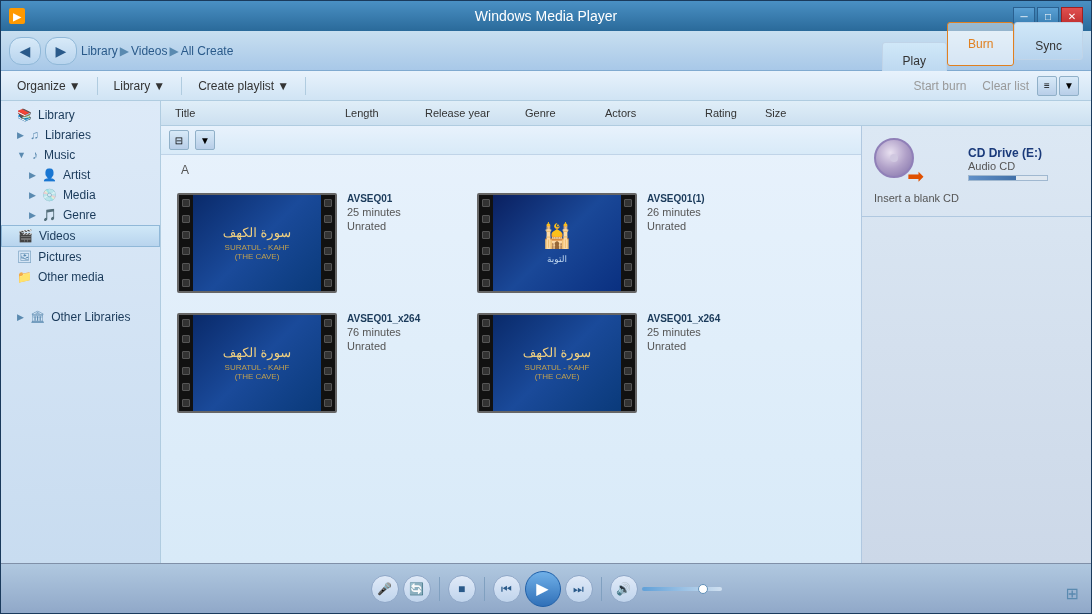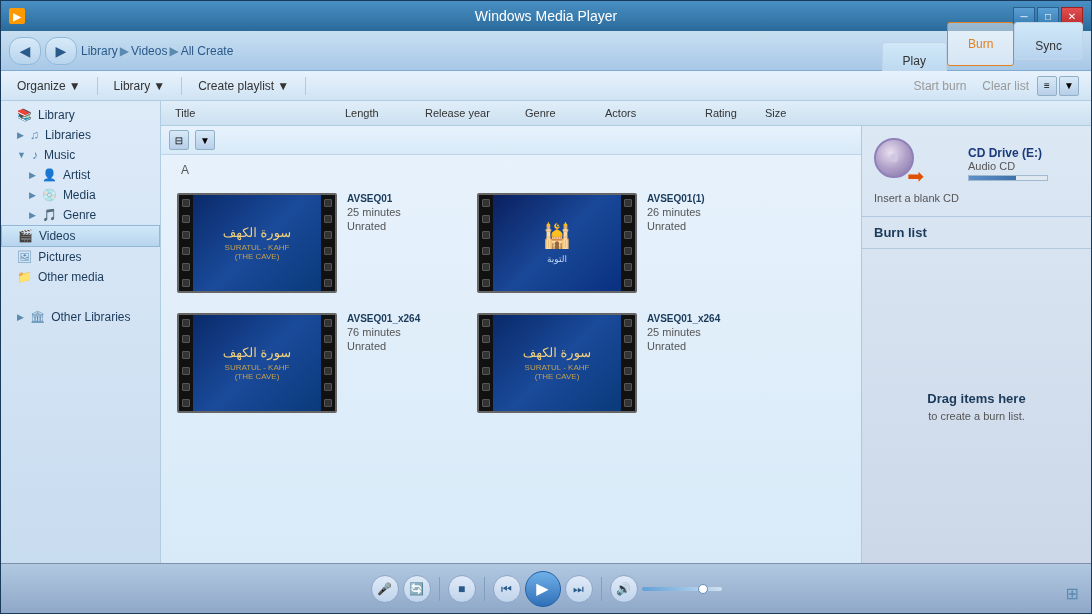--- a/index.html
+++ b/index.html
@@ -379,27 +379,20 @@
               <div class="drive-info">
                 <div class="drive-name">CD Drive (E:)</div>
                 <div class="drive-type">Audio CD</div>
                 <div class="drive-bar">
                   <div class="drive-fill"></div>
                 </div>
               </div>
             </div>
             <div class="insert-msg">Insert a blank CD</div>
           </div>
-          <div class="burn-list-header">
-            <div class="burn-list-title">Burn list</div>
-          </div>
-          <div class="burn-drop-area">
-            <div class="burn-drop-text">Drag items here</div>
-            <div class="burn-drop-sub">to create a burn list.</div>
-          </div>
         </div>
       </div>
     </div>
   </div>
 
   <div class="bottom-bar">
     <div class="player-controls">
       <button class="player-btn">🎤</button>
       <button class="player-btn">🔄</button>
       <div class="player-sep"></div>

